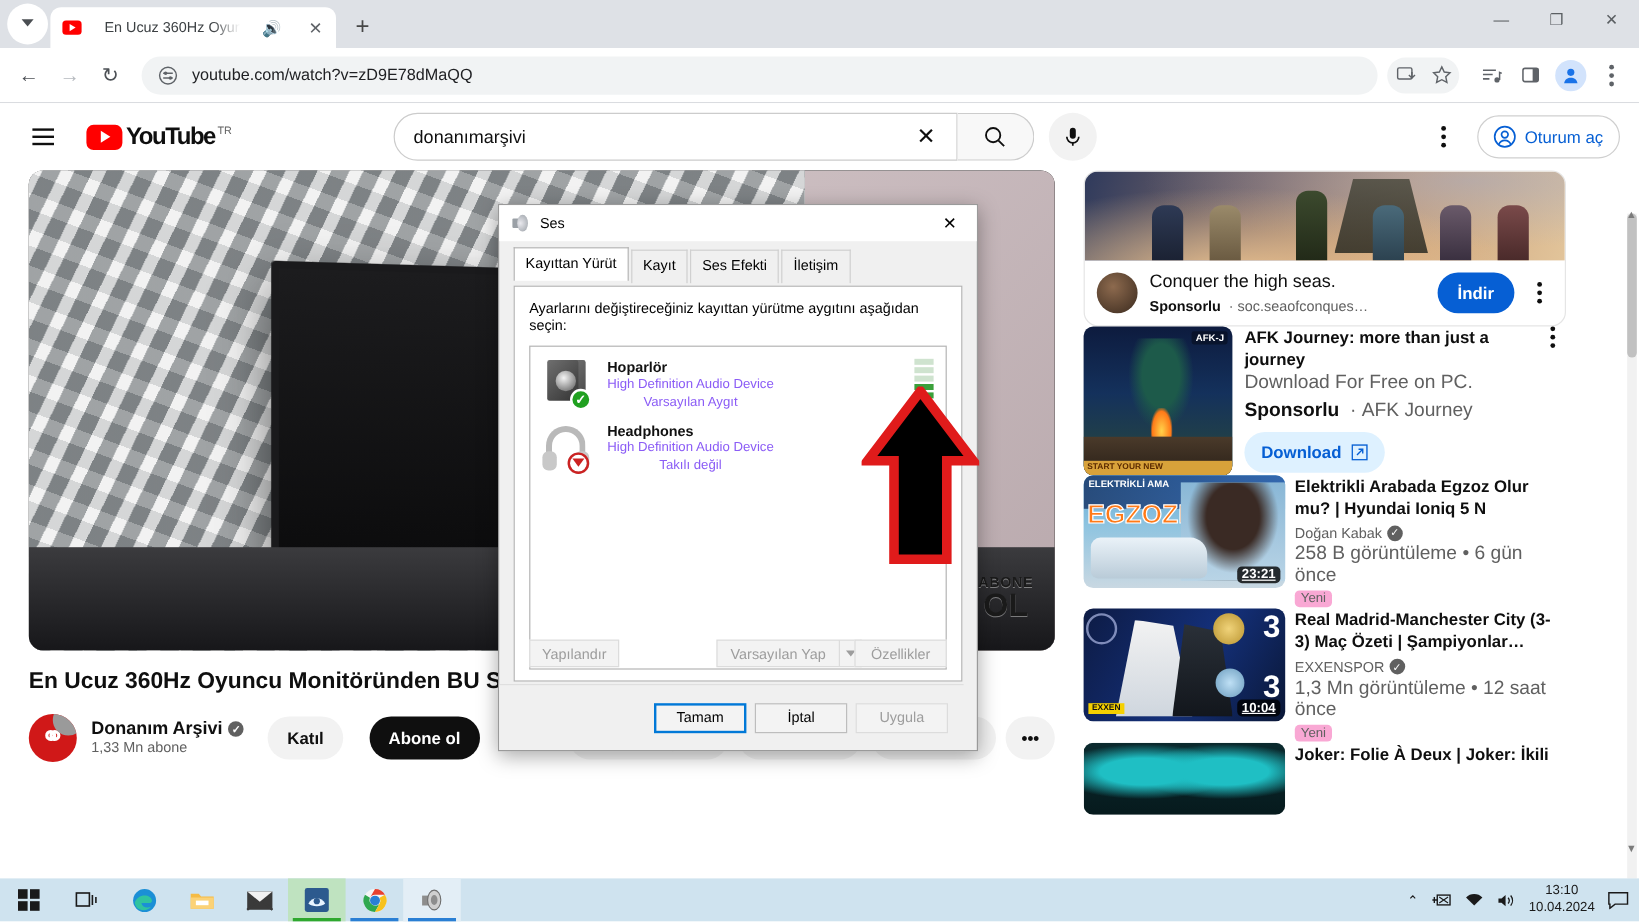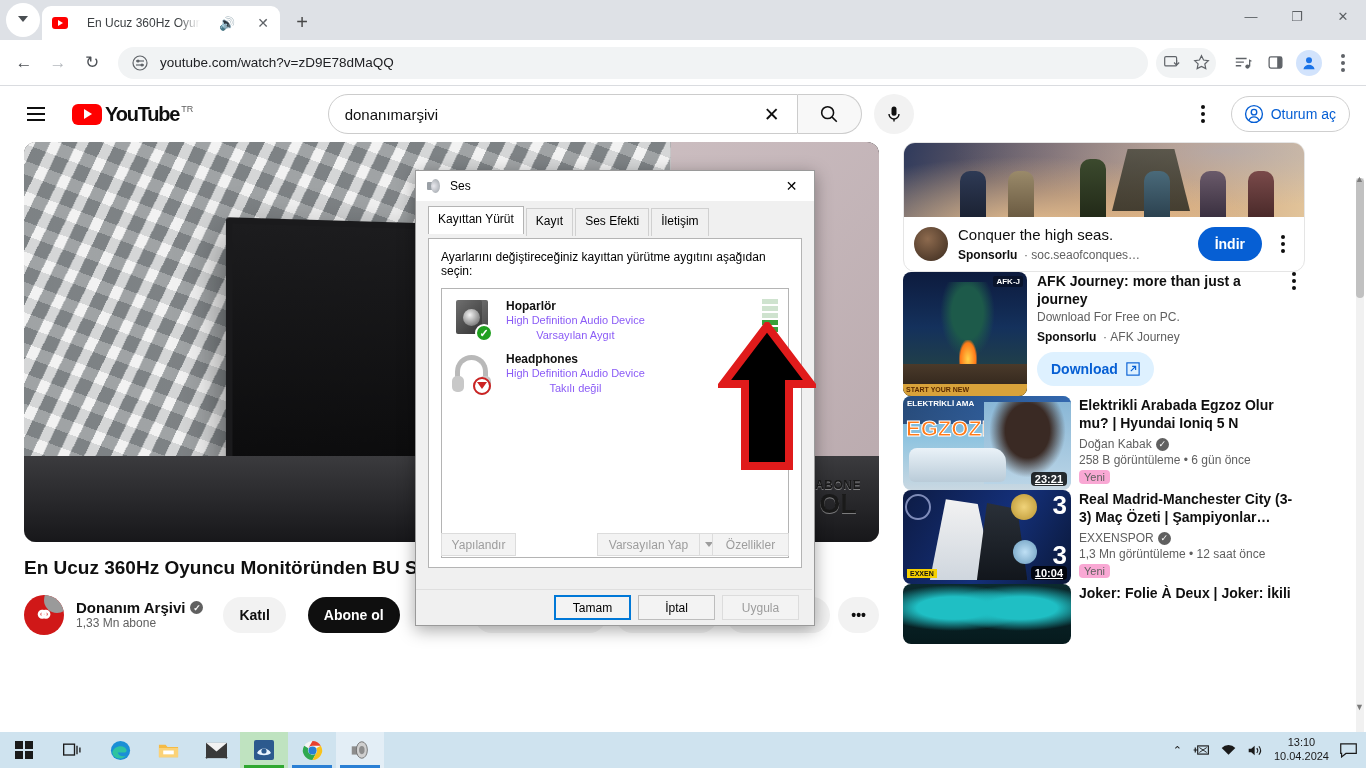--- a/index.html
+++ b/index.html
@@ -172,21 +172,21 @@
 
   .side-item { display:flex; gap: 8px; }
   .thumb { width: 168px; height: 94px; border-radius: 8px; flex:none; position:relative;
      overflow:hidden; background:#222; }
   .thumb .dur { position:absolute; right:4px; bottom:4px; background:rgba(0,0,0,.8); color:#fff;
      font-size: 11px; font-weight:600; padding: 1px 4px; border-radius: 4px; text-decoration: underline; }
   .side-meta { flex:1; min-width:0; padding-right: 4px; }
   .side-title { font-size: 14px; font-weight:600; color:#0f0f0f; line-height: 1.3;
      display:-webkit-box; -webkit-line-clamp:2; -webkit-box-orient:vertical; overflow:hidden;}
   .side-ch { font-size: 12px; color:#606060; margin-top: 5px; display:flex;align-items:center;gap:4px;}
-  .side-stats { font-size: 12px; color:#606060; margin-top: 2px;}
+  .side-stats { font-size: 16px; color:#606060; margin-top: 2px;}
   .badge-new { display:inline-block; font-size: 11px; color:#606060; background:#f9a8d4;
      padding: 1px 5px; border-radius: 4px; margin-top: 0;}
 
   .afk-row { display:flex; gap: 10px; }
   .afk-thumb { width: 124px; height: 124px; border-radius:8px; flex:none; position:relative; overflow:hidden;
      background: linear-gradient(180deg,#0d1b3e 0%,#14315c 45%,#2a4a3a 100%);}
   .afk-thumb .tree { position:absolute; left:30%; top:8%; width: 44%; height: 62%;
      background: radial-gradient(ellipse at 50% 40%, #1d5a4a 0 40%, transparent 70%); }
   .afk-thumb .fire { position:absolute; left: 45%; bottom: 26%; width: 18px; height: 24px;
      background: radial-gradient(ellipse at 50% 80%, #ffd24a, #ff7a18 60%, transparent 75%);}
@@ -257,21 +257,21 @@
   .meter i { display:block; height: 5px; background:#3aa03a; }
   .meter i.off { background:#cfe3cf; }
   .row-btns { position:absolute; left: 12px; right: 12px; bottom: 0; height: 48px; }
   .btn { height: 23px; border:1px solid #c4c4c4; background:#f3f3f3; font-size: 12px; color:#000;
      display:inline-flex; align-items:center; justify-content:center; }
   .btn.dis { color:#9d9d9d; background:#f3f3f3; border-color:#dcdcdc;}
   .btn-split { display:inline-flex; }
   .btn-split .arr { width: 18px; border-left:0; }
   .caret { width:0;height:0;border-left:4px solid transparent;border-right:4px solid transparent;
      border-top:5px solid #9d9d9d;}
-  .dlg-foot { position:absolute; left: 0; right:2px; bottom: 0; height: 36px; background:#f0f0f0;
+  .dlg-foot { position:absolute; left: 0; right:11px; bottom: 0; height: 55px; background:#f0f0f0;
      border-top:1px solid #dfdfdf; display:flex; align-items:center; justify-content:flex-end;
      gap: 7px; padding-right: 13px; }
   .btn-lg { width: 77px; height: 25px; border:1px solid #bdbdbd; background:#f3f3f3; font-size:12px;
      display:flex; align-items:center; justify-content:center; color:#000;}
   .btn-lg.default { border:2px solid #0078d7; background:#f3f3f3; }
   .btn-lg.dis { color:#9d9d9d; border-color:#dcdcdc;}
 
   
   .big-arrow { position: absolute; left: 718px; top: 322px; width: 98px; height: 148px; }
 

